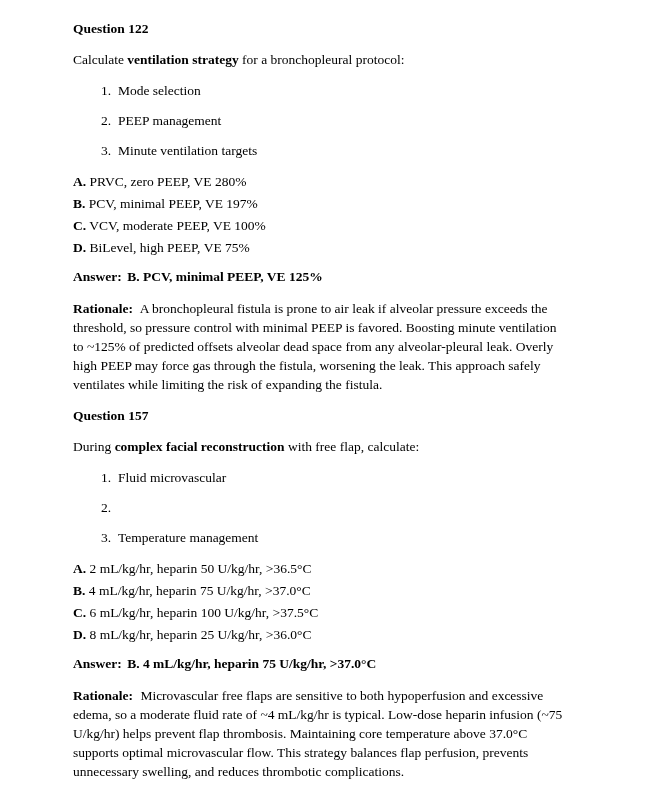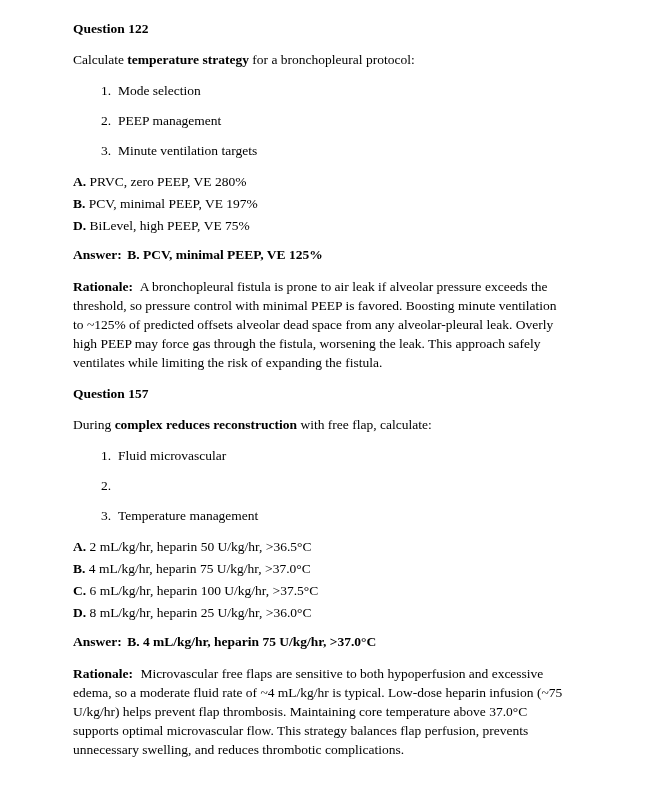--- a/index.html
+++ b/index.html
@@ -71,21 +71,21 @@
 </head>
 <body>
 
 <div class="page">
 
   <div class="q-block">
     <div class="q-heading">Question 122</div>
 
     <div class="prompt">
       <span>Calculate</span>
-      <span class="bold">temperature strategy</span>
+      <span class="bold">ventilation strategy</span>
       <span>for a bronchopleural protocol:</span>
     </div>
 
     <div class="num-list">
       <div class="num-item">
         <span class="num">1.</span>
         <span>Mode selection</span>
       </div>
       <div class="num-item">
         <span class="num">2.</span>
@@ -100,20 +100,24 @@
     <div class="options">
       <div class="option">
         <span class="opt-letter">A.</span>
         <span>PRVC, zero PEEP, VE 280%</span>
       </div>
       <div class="option">
         <span class="opt-letter">B.</span>
         <span>PCV, minimal PEEP, VE 197%</span>
       </div>
       <div class="option">
+        <span class="opt-letter">C.</span>
+        <span>VCV, moderate PEEP, VE 100%</span>
+      </div>
+      <div class="option">
         <span class="opt-letter">D.</span>
         <span>BiLevel, high PEEP, VE 75%</span>
       </div>
     </div>
 
     <div class="answer">
       <span class="ans-label">Answer:</span>
       <span>B. PCV, minimal PEEP, VE 125%</span>
     </div>
 
@@ -121,21 +125,21 @@
       <span class="rat-label">Rationale:</span>
       <span>A bronchopleural fistula is prone to air leak if alveolar pressure exceeds the threshold, so pressure control with minimal PEEP is favored. Boosting minute ventilation to ~125% of predicted offsets alveolar dead space from any alveolar-pleural leak. Overly high PEEP may force gas through the fistula, worsening the leak. This approach safely ventilates while limiting the risk of expanding the fistula.</span>
     </div>
   </div>
 
   <div class="q-block">
     <div class="q-heading">Question 157</div>
 
     <div class="prompt">
       <span>During</span>
-      <span class="bold">complex reduces reconstruction</span>
+      <span class="bold">complex facial reconstruction</span>
       <span>with free flap, calculate:</span>
     </div>
 
     <div class="num-list">
       <div class="num-item">
         <span class="num">1.</span>
         <span>Fluid microvascular</span>
       </div>
       <div class="num-item">
         <span class="num">2.</span>

